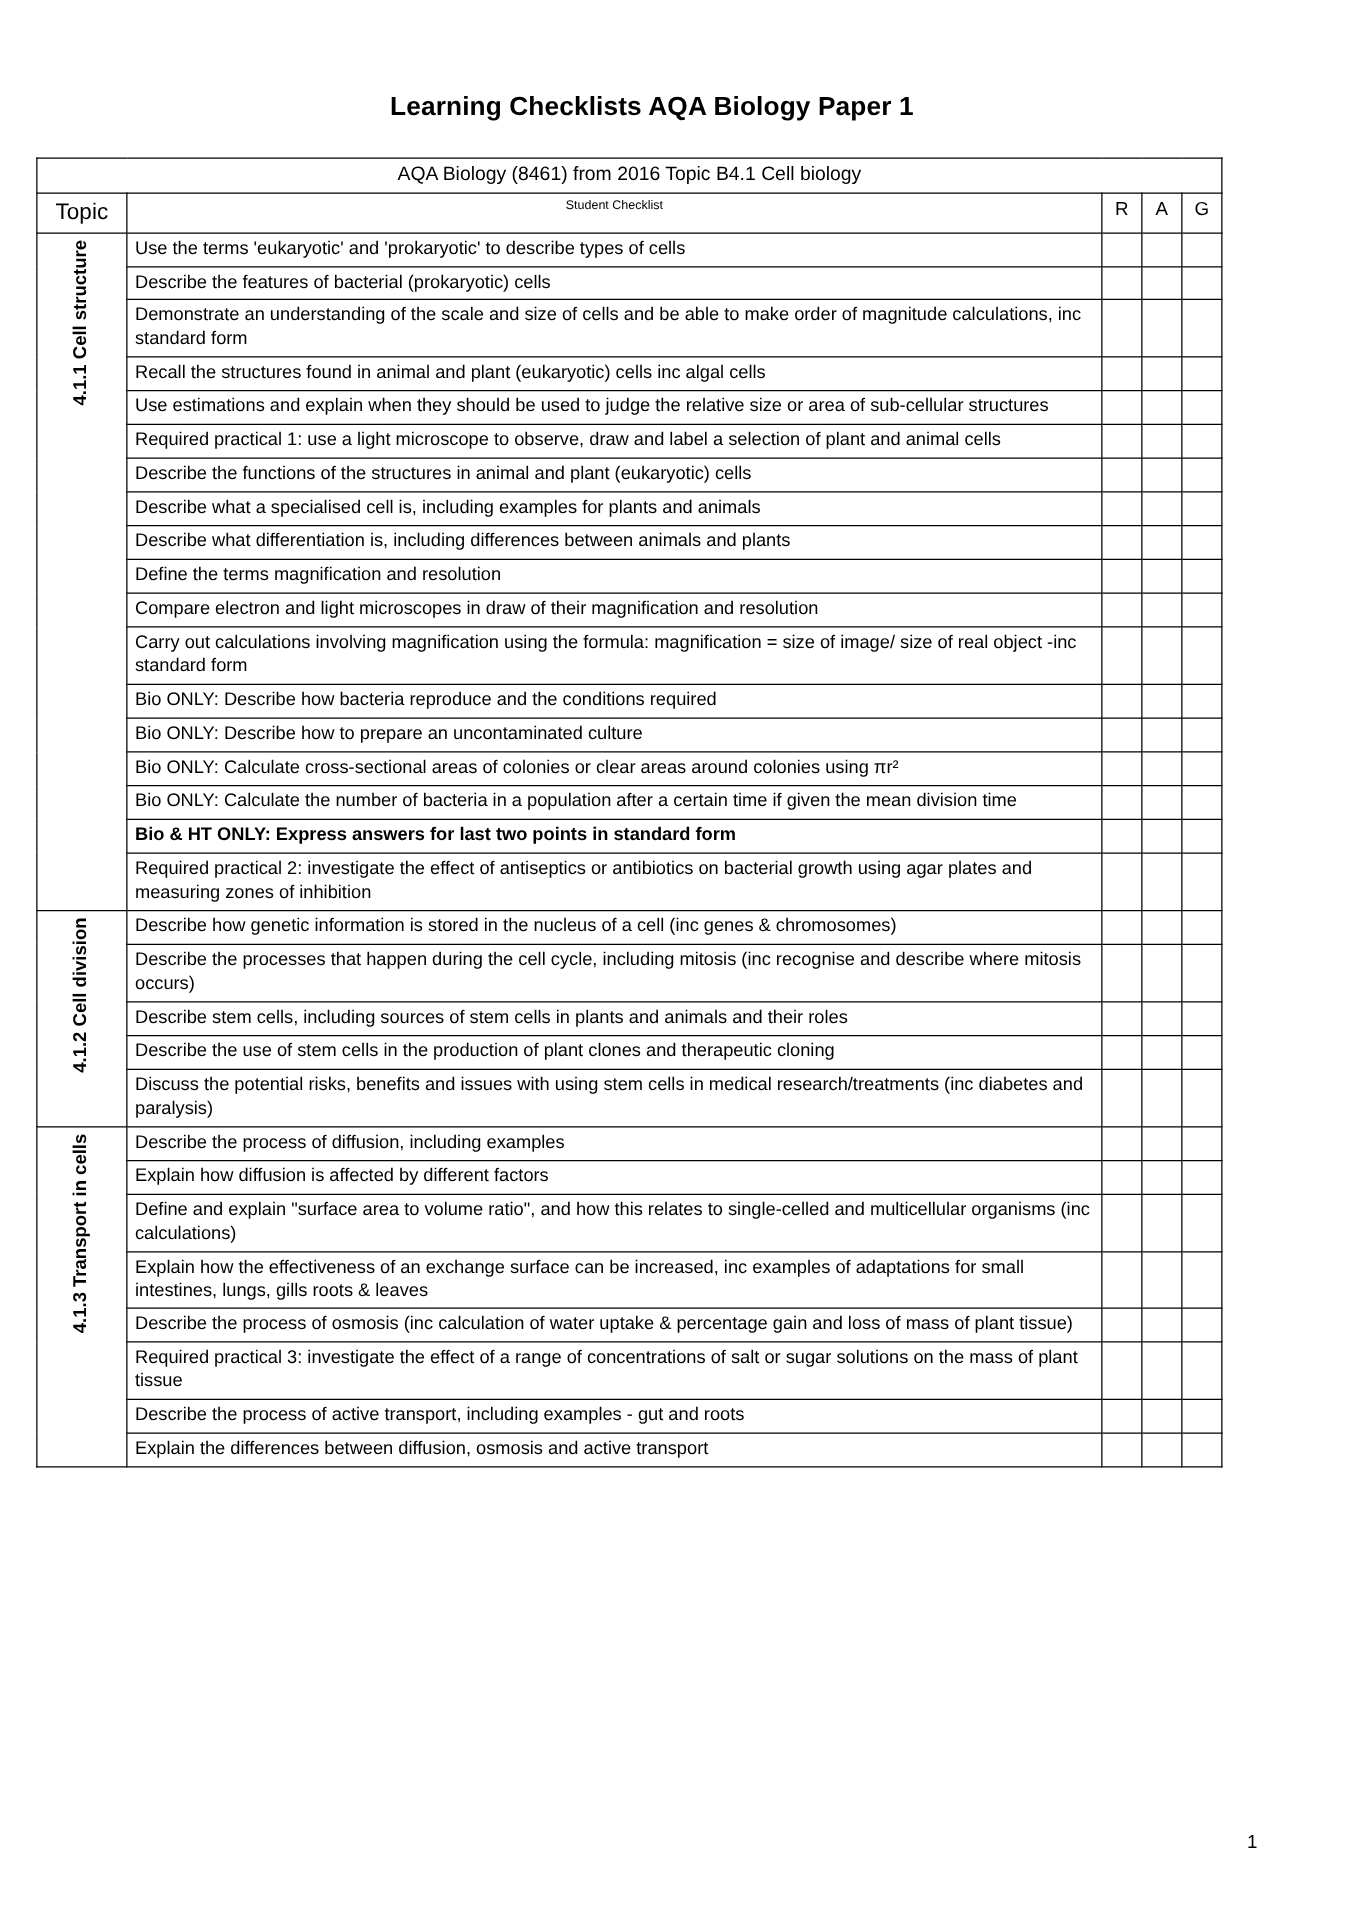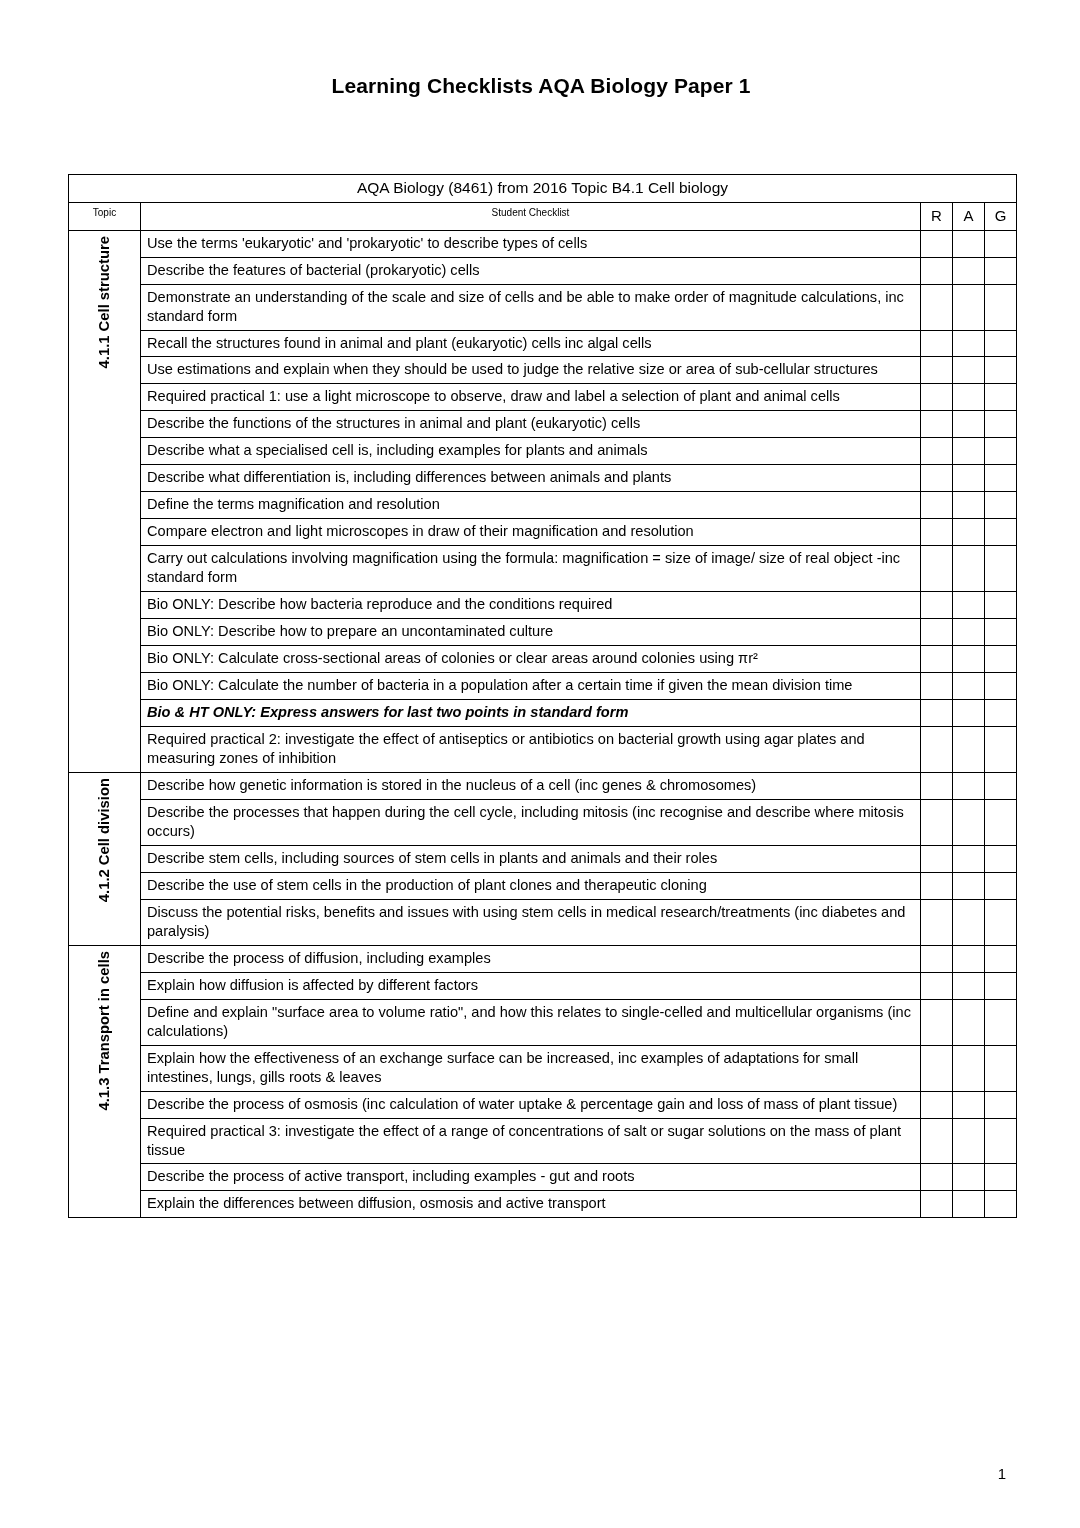--- a/index.html
+++ b/index.html
@@ -11,32 +11,32 @@
     width: 1080px;
     height: 1528px;
     font-family: "Liberation Sans", sans-serif;
     color: #000000;
     position: relative;
   }
   .page {
     width: 1080px;
     height: 1528px;
     box-sizing: border-box;
-    padding: 56px 66px 0 68px;
+    padding: 56px 66px 0 29px;
     position: relative;
   }
   .doc-title {
     text-align: center;
     font-size: 21px;
     font-weight: bold;
     margin: 18px 0 0 0;
     letter-spacing: 0.1px;
   }
   .table-wrap {
-    margin-top: 76px;
+    margin-top: 28px;
   }
   table.checklist {
     border-collapse: collapse;
     width: 948px;
     table-layout: fixed;
     font-size: 14.6px;
   }
   table.checklist td, table.checklist th {
     border: 1px solid #000000;
     padding: 3px 6px 4px 6px;
@@ -46,21 +46,21 @@
   }
   .banner {
     text-align: center;
     font-weight: bold;
     font-size: 15.5px;
     padding: 5px 4px 6px 4px;
   }
   .hdr-topic {
     text-align: center;
     font-weight: bold;
-    font-size: 10px;
+    font-size: 18px;
     padding: 4px 2px 5px 2px;
   }
   .hdr-checklist {
     text-align: center;
     font-weight: bold;
     font-size: 10px;
     padding: 4px 2px 5px 2px;
   }
   .hdr-rag {
     text-align: center;
@@ -81,21 +81,21 @@
     writing-mode: vertical-rl;
     transform: rotate(180deg);
     font-weight: bold;
     font-size: 14.8px;
     white-space: nowrap;
     display: inline-block;
     padding: 2px 0;
   }
   .item-text { display: block; }
   .italic .item-text { }
-  .bolditalic .item-text { font-style: italic; font-weight: bold; }
+  .bolditalic .item-text { font-weight: bold; }
   .rag-cell { padding: 0; }
 
   .page-number {
     position: absolute;
     right: 74px;
     bottom: 46px;
     font-size: 15px;
   }
 </style>
 </head>

